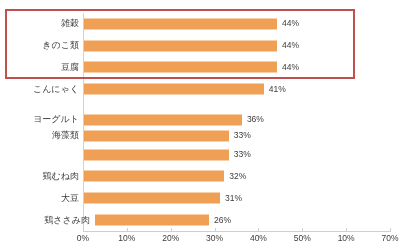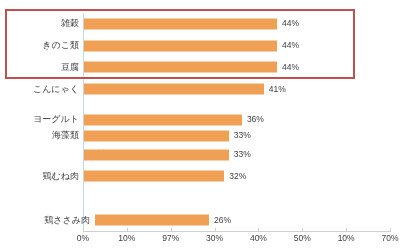--- a/index.html
+++ b/index.html
@@ -205,32 +205,39 @@
             <div class="bar-value" style="left: 149.729px;">33%</div>
           </div>
         </div>
         <div class="row" style="top: 152.6px; height: 21.8px;">
           <div class="cat-label">鶏むね肉</div>
           <div class="bar-wrap">
             <div class="bar" style="width: 140.343px; background: rgb(240, 160, 85);"></div>
             <div class="bar-value" style="left: 145.343px;">32%</div>
           </div>
         </div>
+        <div class="row" style="top: 174.4px; height: 21.8px;">
+          <div class="cat-label">大豆</div>
+          <div class="bar-wrap">
+            <div class="bar" style="width: 135.957px; background: rgb(240, 160, 85);"></div>
+            <div class="bar-value" style="left: 140.957px;">31%</div>
+          </div>
+        </div>
         <div class="row" style="top: 196.2px; height: 21.8px; margin-left: 11px;">
           <div class="cat-label">鶏ささみ肉</div>
           <div class="bar-wrap">
             <div class="bar" style="width: 114.029px; background: rgb(240, 160, 85);"></div>
             <div class="bar-value" style="left: 119.029px;">26%</div>
           </div>
         </div>
       </div>
     <div id="x-ticks">
         <div class="x-tick" style="left: 83px;">0%</div>
         <div class="x-tick" style="left: 126.857px;">10%</div>
-        <div class="x-tick" style="left: 170.714px;">97%</div>
+        <div class="x-tick" style="left: 170.714px;">20%</div>
         <div class="x-tick" style="left: 214.571px;">30%</div>
         <div class="x-tick" style="left: 258.429px;">40%</div>
         <div class="x-tick" style="left: 302.286px;">50%</div>
         <div class="x-tick" style="left: 346.143px;">10%</div>
         <div class="x-tick" style="left: 390px;">70%</div>
       </div>
   </div>
 
   <div id="highlight-box"></div>
 </div>

